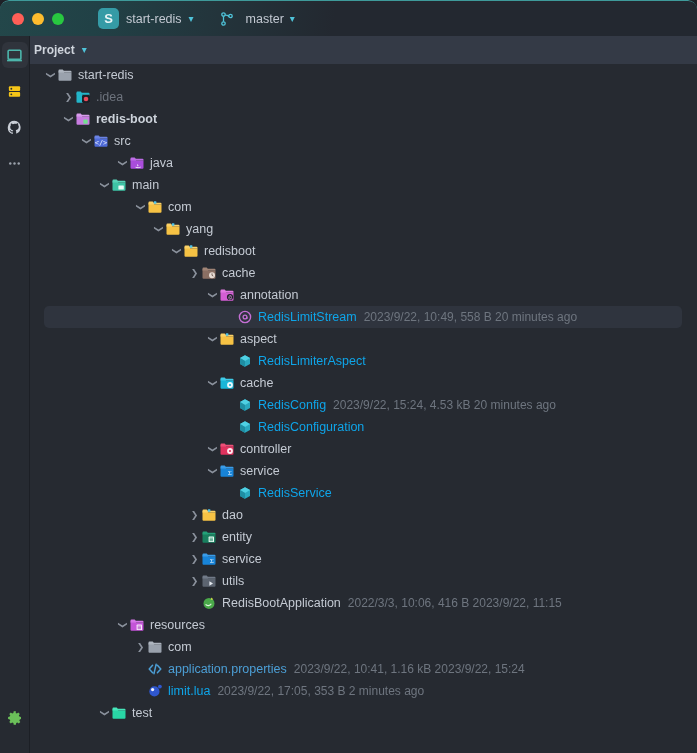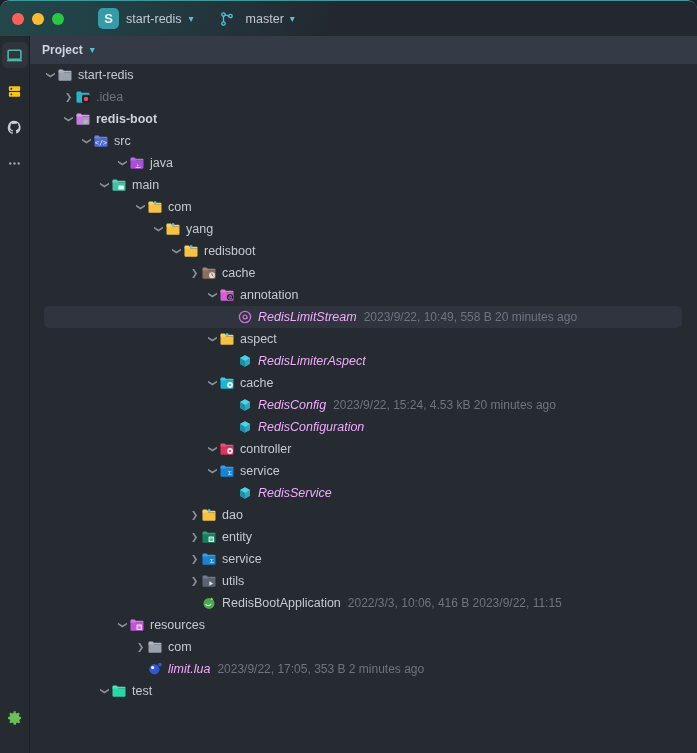--- a/index.html
+++ b/index.html
@@ -59,21 +59,21 @@
     border-radius: 6px;
   }
   .rail-item.active { background: #30343c; }
   .rail-gear { position: absolute; bottom: 12px; }
 
   
   .proj-toolbar {
     position: absolute; left: 30px; top: 36px;
     width: 667px; height: 28px;
     background: #343a46;
-    display: flex; align-items: center; padding-left: 12px; gap: 7px;
+    display: flex; align-items: center; padding-left: 4px; gap: 7px;
   }
   .proj-toolbar .label { color: #cfd4dc; font-size: 12px; font-weight: bold; }
 
   
   .tree {
     position: absolute; left: 30px; top: 64px;
     width: 667px; height: 689px;
     background: #262a31;
     overflow: hidden;
   }
@@ -91,21 +91,21 @@
   .row > * { position: relative; z-index: 1; }
   .arrow {
     width: 13px; flex: 0 0 13px;
     color: #8a919c; font-size: 9px;
     display: flex; align-items: center; justify-content: center;
   }
   .ico { flex: 0 0 16px; width: 16px; height: 16px; margin-right: 5px; display: block; }
   .name { font-size: 12.5px; color: #c4cad3; }
   .name.dim { color: #6d737d; }
   .name.bold { font-weight: bold; color: #ccd2da; }
-  .name.cls { color: #f0abfc; font-style: italic; }
+  .name.cls { color: #0ea5e9; }
   .name.blue { color: #4c9fd6; }
   .meta { font-size: 12px; color: #6e757f; margin-left: 7px; }
 </style>
 </head>
 <body>
 
 <div id="app">
 
   <div class="titlebar">
     <div class="lights">
@@ -451,20 +451,29 @@
         <svg class="ico" viewBox="0 0 16 16">
           <path d="M1.5 4.2h4.6l1.1 1.3h7.3v7.2a1 1 0 0 1-1 1H2.5a1 1 0 0 1-1-1z" fill="#9aa2ad"></path>
           <path d="M1.5 3.4a1 1 0 0 1 1-1h3.2l1.1 1.3h6.7a1 1 0 0 1 1 1v.8H1.5z" fill="#aeb5bf"></path>
         </svg>
         <span class="name">com</span>
       </div>
       <div class="row">
         <div style="flex: 0 0 104px;"></div>
         <div class="arrow"></div>
         <svg class="ico" viewBox="0 0 16 16">
+          <path d="M5.6 4.3L2.2 8l3.4 3.7M10.4 4.3L13.8 8l-3.4 3.7M9.1 3.3L7 12.7" stroke="#4c9fd6" stroke-width="1.5" fill="none" stroke-linecap="round" stroke-linejoin="round"></path>
+        </svg>
+        <span class="name blue">application.properties</span>
+        <span class="meta">2023/9/22, 10:41, 1.16 kB 2023/9/22, 15:24</span>
+      </div>
+      <div class="row">
+        <div style="flex: 0 0 104px;"></div>
+        <div class="arrow"></div>
+        <svg class="ico" viewBox="0 0 16 16">
           <circle cx="7.4" cy="8.4" r="5.1" fill="#2f57cf"></circle>
           <circle cx="5.6" cy="6.6" r="1.6" fill="#f2f5ff"></circle>
           <circle cx="12.9" cy="3.6" r="1.9" fill="#2f57cf"></circle>
         </svg>
         <span class="name cls">limit.lua</span>
         <span class="meta">2023/9/22, 17:05, 353 B 2 minutes ago</span>
       </div>
       <div class="row">
         <div style="flex: 0 0 68px;"></div>
         <div class="arrow" style="transform: rotate(90deg);">❯</div>

